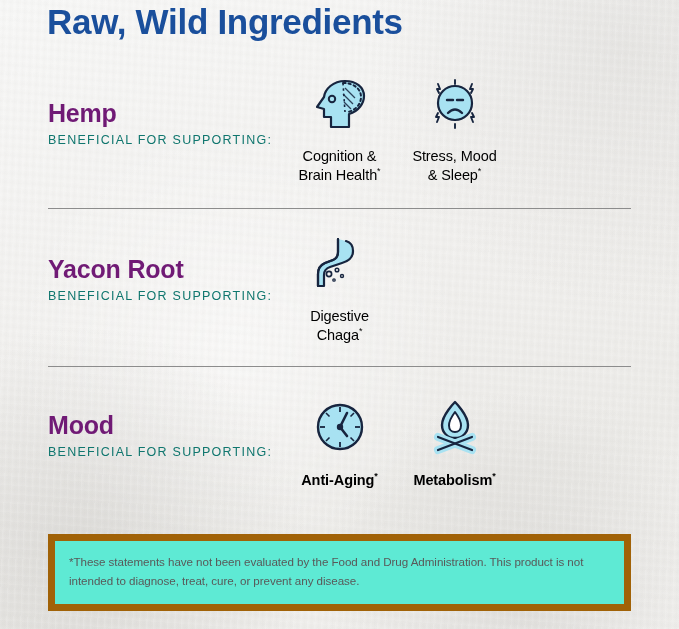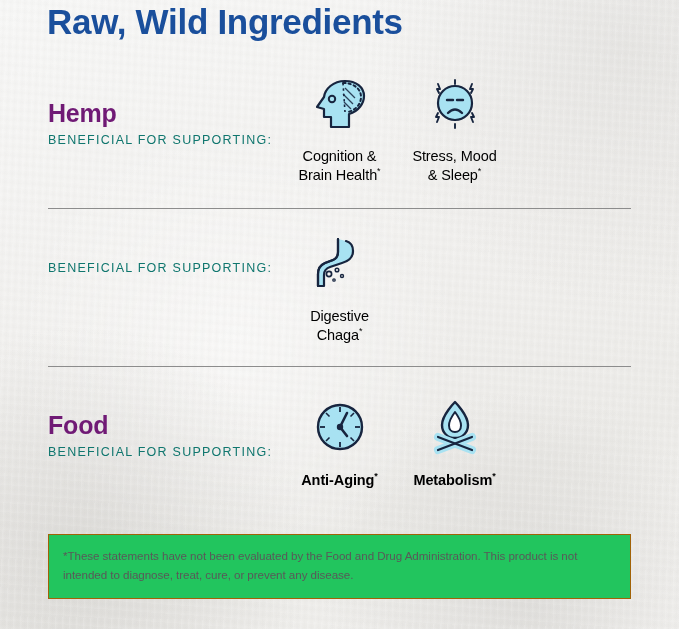--- a/index.html
+++ b/index.html
@@ -128,22 +128,22 @@
   }
   .div-1 { top: 208px; }
   .div-2 { top: 366px; }
 
   .footnote-box {
     position: absolute;
     left: 48px;
     top: 534px;
     width: 583px;
     box-sizing: border-box;
-    background: #22c55e;
-    border: 1px solid #a16207;
+    background: #5eead4;
+    border: 7px solid #a16207;
     padding: 12px 14px 13px 14px;
   }
   .footnote-text {
     font-size: 11.6px;
     line-height: 1.62;
     color: #595959;
     letter-spacing: -0.05px;
   }
 </style>
 </head>
@@ -203,20 +203,21 @@
       </div>
 
     </div>
   </div>
 
   <div class="divider div-1"></div>
 
   <div class="row row-yacon">
 
     <div class="name-block yacon-name">
+      <div class="ing-name">Yacon Root</div>
       <div class="ing-sub">BENEFICIAL FOR SUPPORTING:</div>
     </div>
 
     <div class="icons icons-yacon">
 
       <div class="icon-cell">
         <div class="icon-art">
           <svg width="62" height="62" viewBox="0 0 62 62">
             <path d="M29 7 L29 20 Q29 26 24 28 L16 31 Q9 34 9 42 L9 54 L15 54 L15 43 Q15 37 21 35 L33 31 Q44 28 44 19 Q44 11 37 9" fill="#a8e2f2" stroke="#17253f" stroke-width="2.2" stroke-linejoin="round" stroke-linecap="round"></path>
             <path d="M29 7 L29 20 Q29 26 24 28 L16 31 Q9 34 9 42 L9 54" fill="none" stroke="#17253f" stroke-width="2.2" stroke-linecap="round"></path>
@@ -234,21 +235,21 @@
       </div>
 
     </div>
   </div>
 
   <div class="divider div-2"></div>
 
   <div class="row row-chaga">
 
     <div class="name-block chaga-name">
-      <div class="ing-name">Food</div>
+      <div class="ing-name">Mood</div>
       <div class="ing-sub">BENEFICIAL FOR SUPPORTING:</div>
     </div>
 
     <div class="icons icons-chaga">
 
       <div class="icon-cell">
         <div class="icon-art">
           <svg width="62" height="62" viewBox="0 0 62 62">
             <circle cx="31" cy="31" r="22" fill="#a8e2f2" stroke="#17253f" stroke-width="2.4"></circle>
             <line x1="31" y1="11" x2="31" y2="16" stroke="#17253f" stroke-width="1.8"></line>

